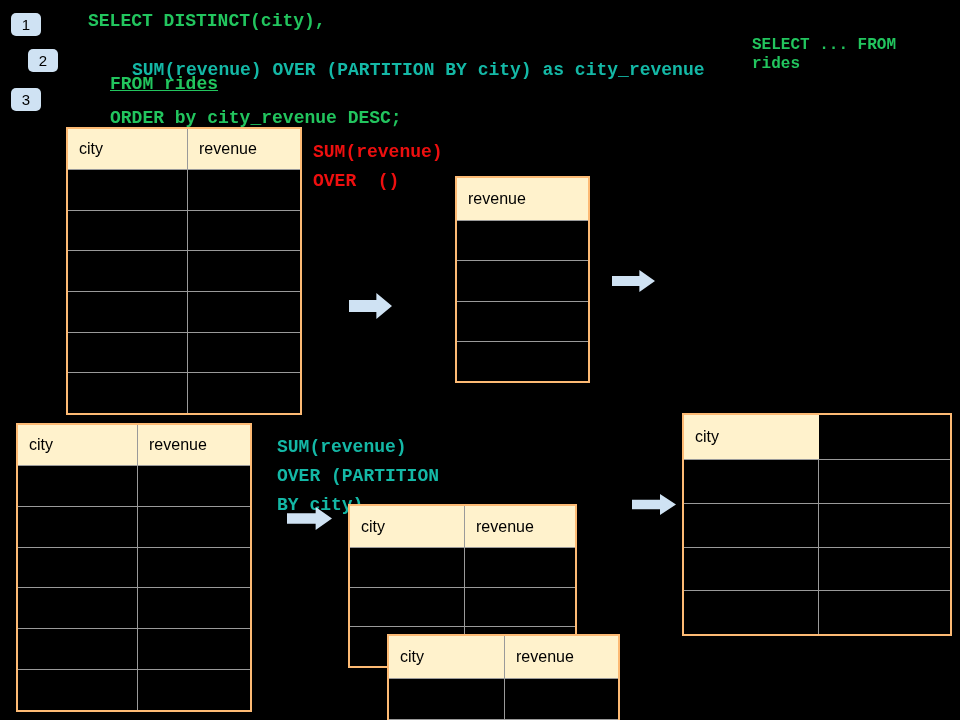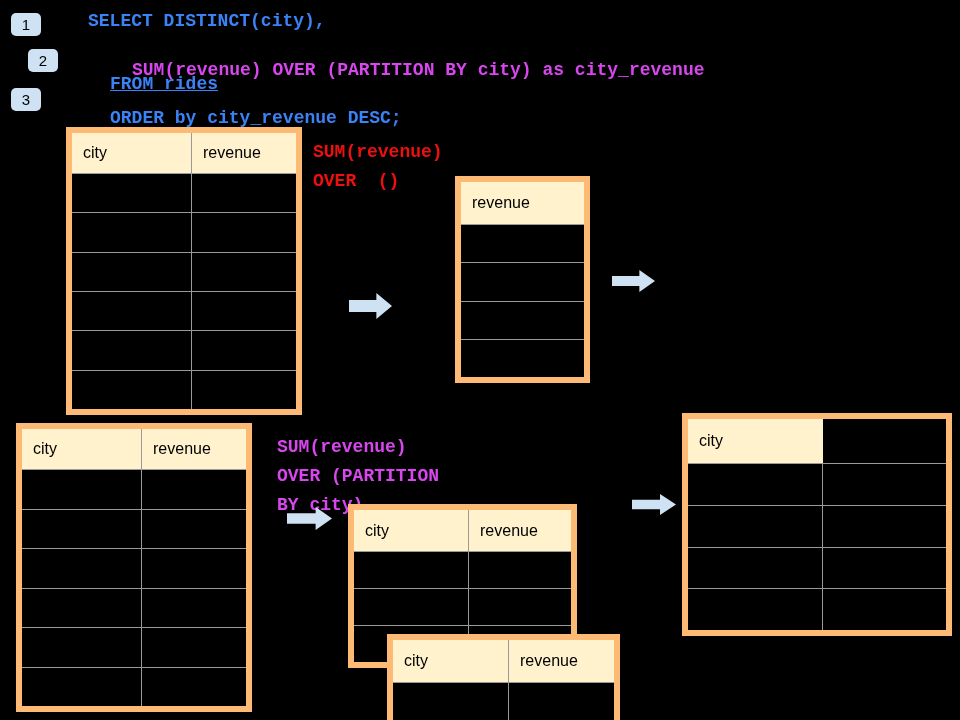--- a/index.html
+++ b/index.html
@@ -27,40 +27,40 @@
   #badge-3 { left: 11px; top: 88px; }
 
   
   .code {
     position: absolute;
     font-family: "Liberation Mono", "DejaVu Sans Mono", monospace;
     font-weight: 700;
     white-space: pre;
   }
   .sql-line { font-size: 18px; line-height: 22px; }
-  .c-purple { color: #3b82f6; }
+  .c-purple { color: #22c55e; }
   .c-red    { color: #ee0f0f; }
-  .c-green  { color: #d946ef; }
+  .c-green  { color: #14b8a6; }
   #sql-1 { left: 88px;  top: 10px; }
   #sql-2 { left: 132px; top: 35px; }
   #sql-3 { left: 132px; top: 59px; }
   #sql-4 { left: 110px; top: 73px; text-decoration: underline; }
   #sql-5 { left: 110px; top: 107px; }
 
   .label-block { font-size: 18px; line-height: 29px; }
   #label-total     { left: 313px; top: 138px; }
   #label-partition { left: 277px; top: 433px; }
 
   #side-note { left: 752px; top: 36px; font-size: 16px; line-height: 19px; }
 
   
   .table {
     position: absolute;
     background: #000;
-    border: 6px solid #fdba74;
+    border: 2px solid #fdba74;
     box-sizing: border-box;
     display: flex;
     flex-direction: column;
   }
   .thead { display: flex; flex: none; }
   .th {
     background: #fff2cc;
     color: #000;
     font-size: 16px;
     display: flex;
@@ -116,20 +116,22 @@
 
   <div class="badge" id="badge-1">1</div>
   <div class="badge" id="badge-2">2</div>
   <div class="badge" id="badge-3">3</div>
 
   <div class="code sql-line c-purple" id="sql-1">SELECT DISTINCT(city),</div>
   <div class="code sql-line c-green" id="sql-3">SUM(revenue) OVER (PARTITION BY city) as city_revenue</div>
   <div class="code sql-line c-purple" id="sql-4">FROM rides</div>
   <div class="code sql-line c-purple" id="sql-5">ORDER by city_revenue DESC;</div>
 
+  <div class="code c-purple" id="side-note">SELECT ... FROM
+rides</div>
 
   <div class="code label-block c-red" id="label-total">SUM(revenue)
 OVER  ()</div>
   <div class="code label-block c-green" id="label-partition">SUM(revenue)
 OVER (PARTITION
 BY city)</div>
 
   <div class="table" id="table-source-top">
     <div class="thead">
       <div class="th c0">city</div>

